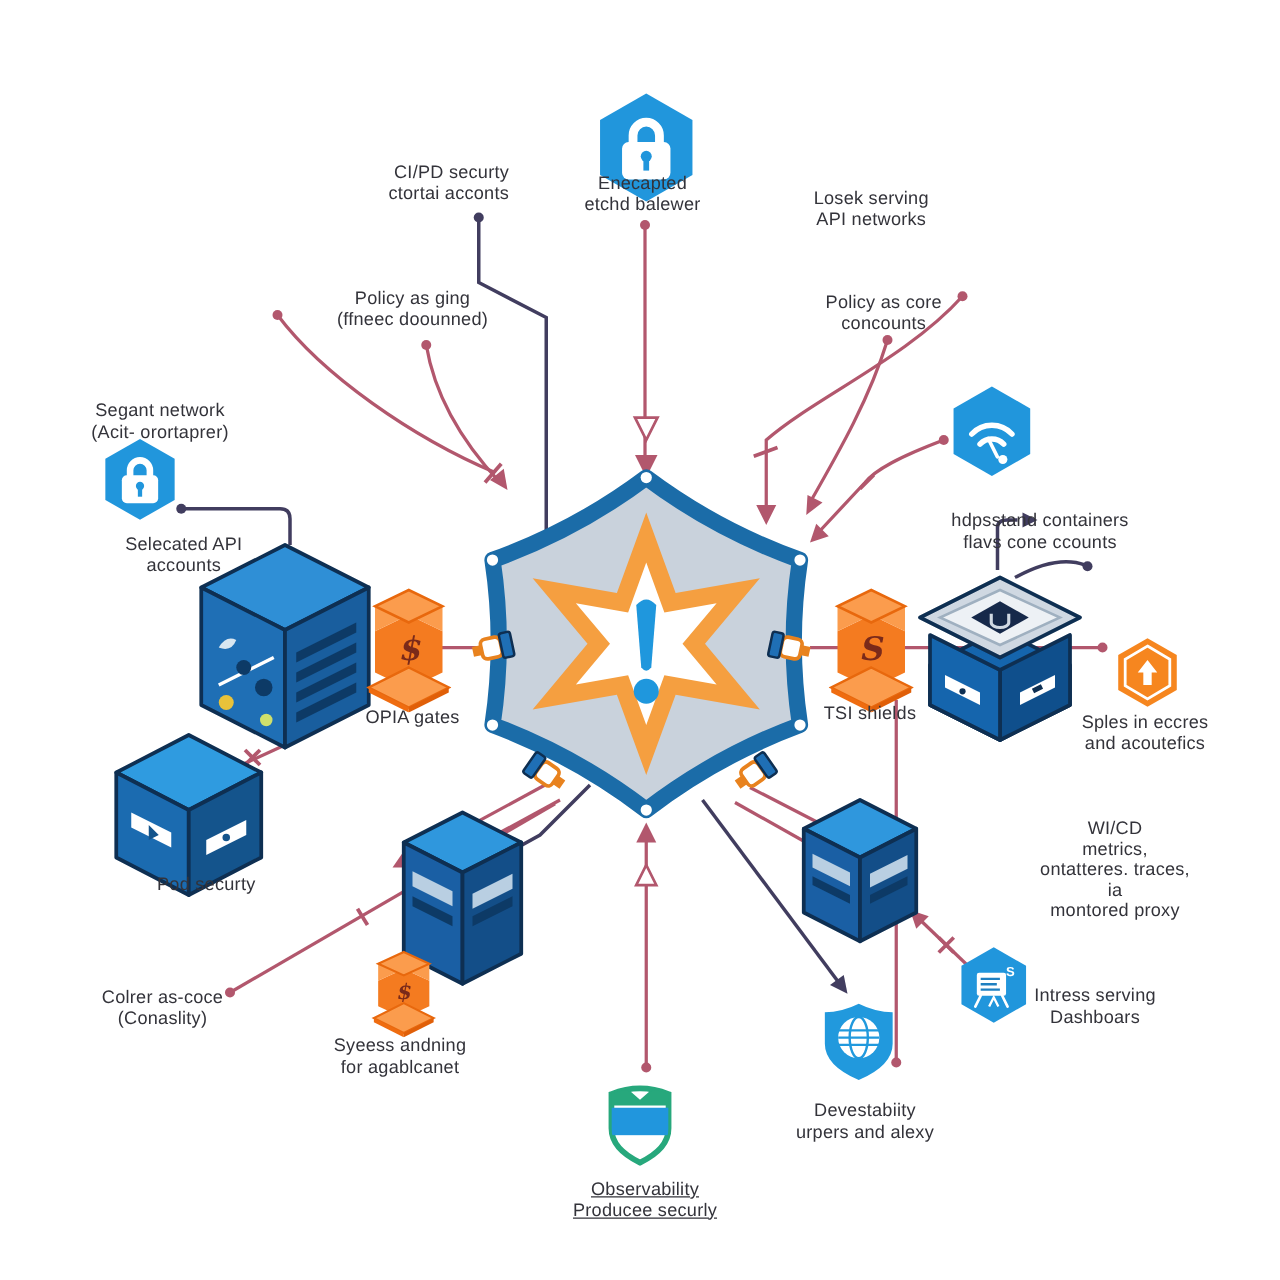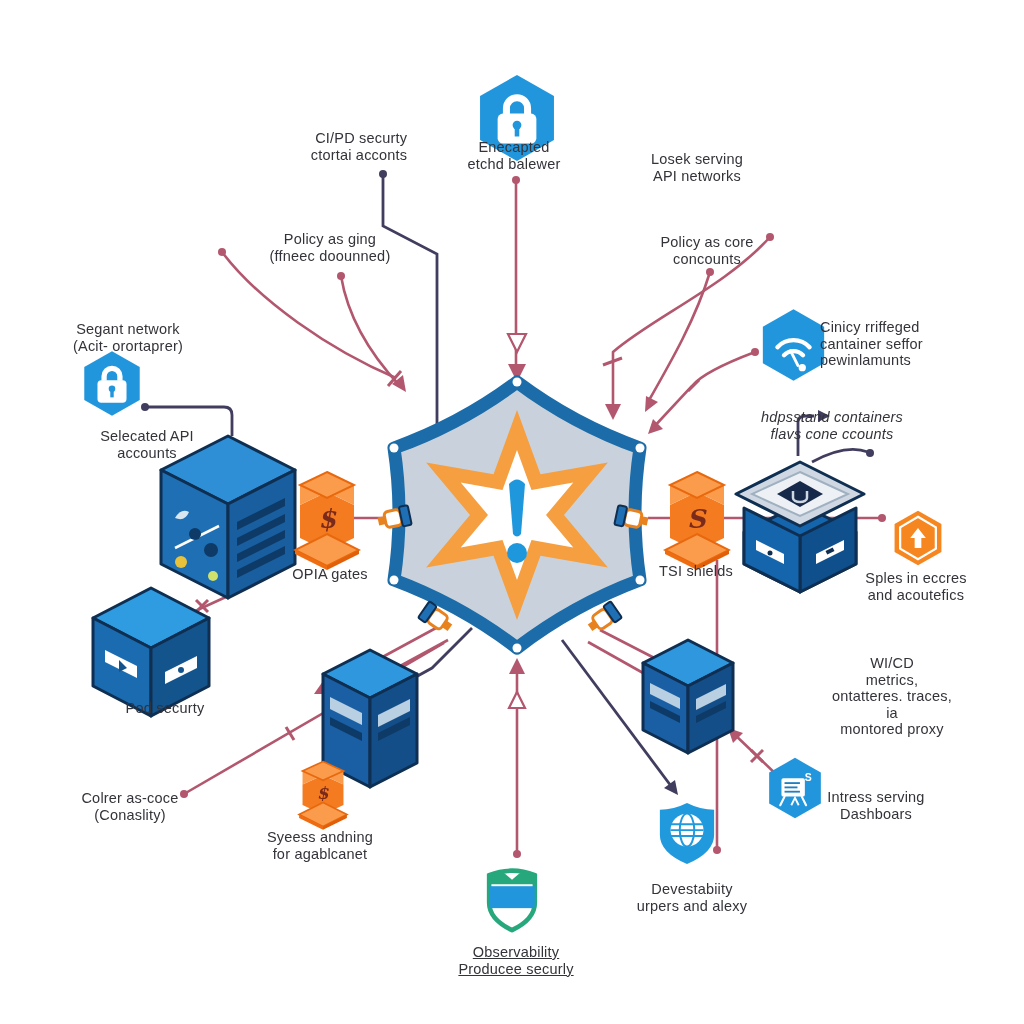--- a/index.html
+++ b/index.html
@@ -336,24 +336,21 @@
   <div class="lbl" style="left:697px;top:151px;">Losek serving
 API networks</div>
   <div class="lbl" style="left:330px;top:231px;">Policy as ging
 (ffneec doounned)</div>
   <div class="lbl" style="left:707px;top:234px;">Policy as core
 concounts</div>
   <div class="lbl" style="left:128px;top:321px;">Segant network
 (Acit- orortaprer)</div>
   <div class="lbl" style="left:103px;top:428px;margin-left:44px;">Selecated API
 accounts</div>
-  <div class="lbl" style="left:868px;top:319px;text-align:left;transform:none;left:820px;">Cinicy rriffeged
-cantainer seffor
-pewinlamunts</div>
-  <div class="lbl" style="left:832px;top:409px;font-style:italic;">hdpsstand containers
+  <div class="lbl" style="left:832px;top:409px;">hdpsstand containers
 flavs cone ccounts</div>
   <div class="lbl" style="left:330px;top:566px;">OPIA gates</div>
   <div class="lbl" style="left:696px;top:563px;text-align:right;">TSI shields</div>
   <div class="lbl" style="left:916px;top:570px;">Sples in eccres
 and acoutefics</div>
   <div class="lbl" style="left:133px;top:700px;margin-left:32px;">Pod securty</div>
   <div class="lbl" style="left:130px;top:790px;">Colrer as-coce
 (Conaslity)</div>
   <div class="lbl" style="left:320px;top:829px;">Syeess andning
 for agablcanet</div>

